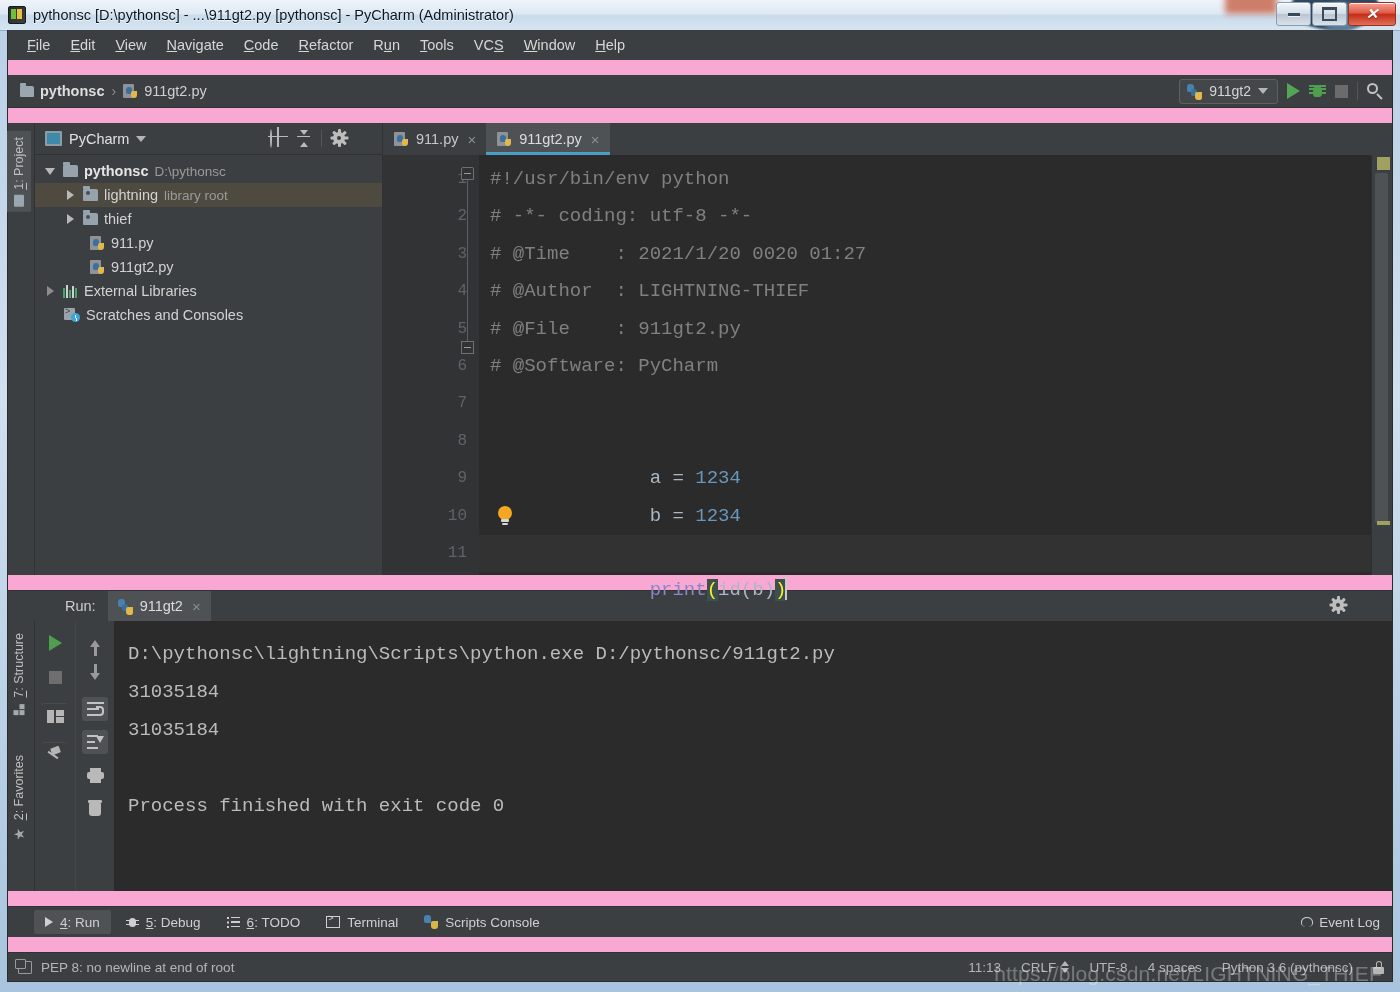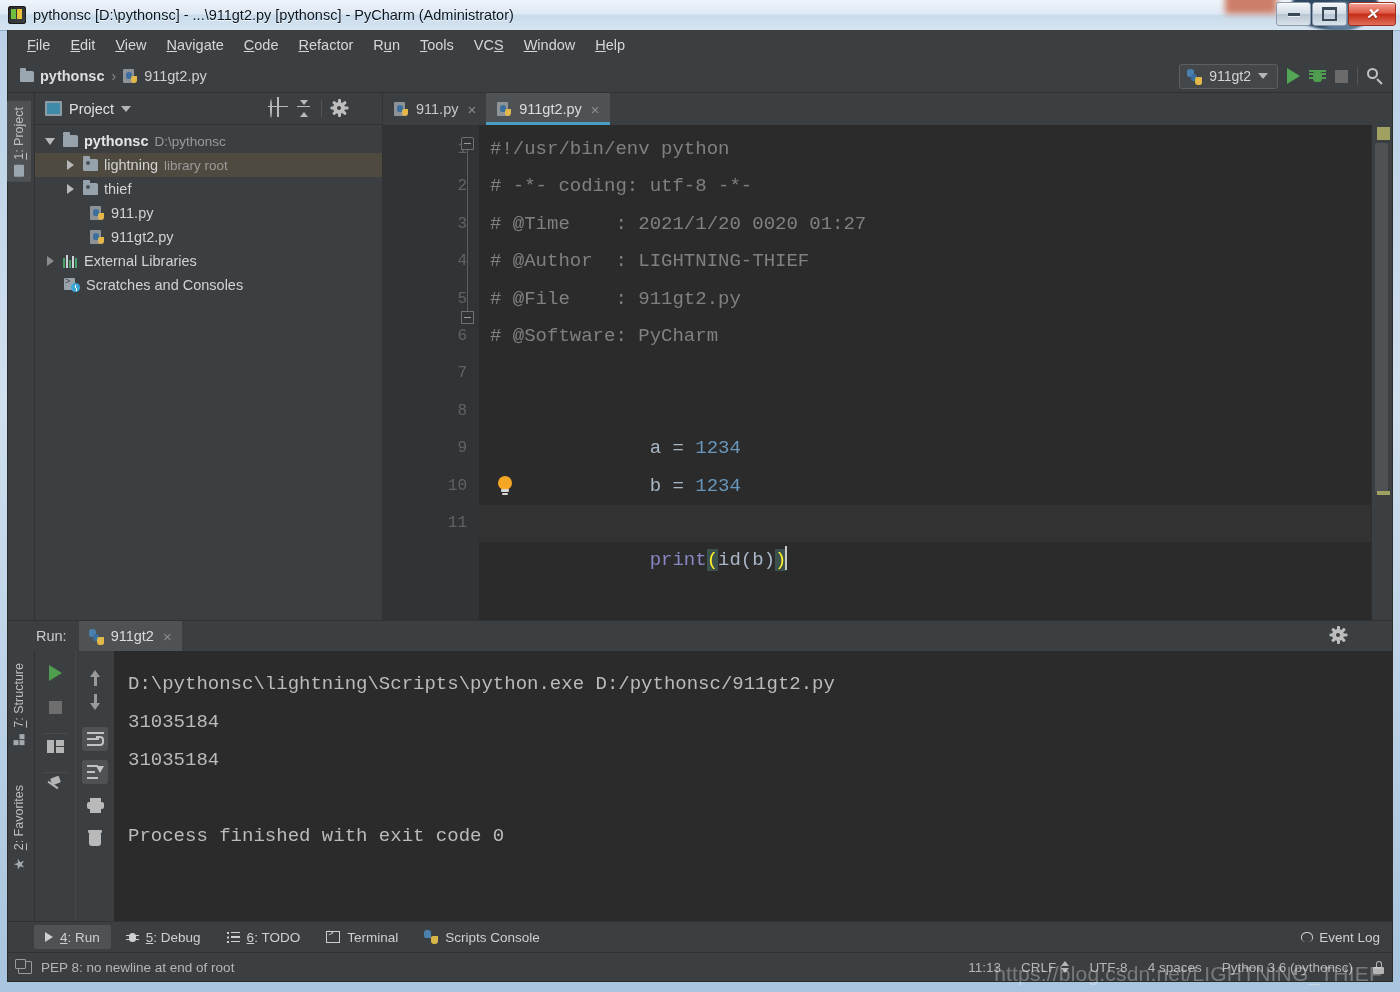--- a/index.html
+++ b/index.html
@@ -64,23 +64,23 @@
   .desk-bleed{
     position:absolute;right:0;top:0;width:230px;height:30px;overflow:hidden;pointer-events:none;
   }
   .desk-bleed .b1{position:absolute;left:55px;top:-8px;width:52px;height:22px;background:#c96a4f;opacity:.85;filter:blur(3px);}
   .desk-bleed .b2{position:absolute;left:120px;top:-14px;width:90px;height:44px;border-radius:50%;background:#1b3550;opacity:.9;filter:blur(1px);}
   .desk-bleed .b3{position:absolute;left:150px;top:2px;width:42px;height:30px;border-radius:50%;background:#5e7e9b;filter:blur(2px);}
 
   
   .ide{
     position:absolute;left:7px;top:30px;width:1386px;height:952px;
-    background:#ffffff;border:1px solid #2b2b2b;border-top:none;
+    background:#f9a8d4;border:1px solid #2b2b2b;border-top:none;
     box-sizing:border-box;
-    display:flex;flex-direction:column;
+    display:flex;flex-direction:column;gap:15px;
   }
 
   
   .menubar{height:30px;display:flex;align-items:center;padding-left:10px;gap:2px;flex:none;background:#3c3f41;}
   .menu-item{
     font-size:14.5px;color:#d6d6d6;padding:3px 9px;border-radius:2px;cursor:default;white-space:nowrap;
   }
   .menu-item u{text-decoration:underline;}
 
   
@@ -258,21 +258,21 @@
   }
   .stripe-warn{position:absolute;right:2px;width:13px;height:13px;background:#a0a060;}
   .stripe-tick{position:absolute;right:2px;width:13px;height:4px;background:#a0a060;}
   .scrollthumb{
     position:absolute;left:3px;width:13px;background:#4f5254;border-radius:2px;
   }
 
   
   .runwin{height:300px;flex:none;display:flex;flex-direction:column;background:#3c3f41;border-top:1px solid #323232;}
   .run-head{height:30px;flex:none;display:flex;align-items:center;position:relative;}
-  .run-label{font-size:14.5px;color:#cdcdcd;padding:0 12px 0 28px;}
+  .run-label{font-size:14.5px;color:#cdcdcd;padding:0 12px 0 57px;}
   .run-tab{
     display:flex;align-items:center;gap:7px;height:30px;padding:0 10px;
     background:#4e5254;font-size:14.5px;color:#dcdcdc;
   }
   .run-head-right{position:absolute;right:10px;top:0;height:30px;display:flex;align-items:center;gap:16px;}
 
   .run-body{flex:1;display:flex;min-height:0;}
   .run-side{width:26px;flex:none;background:#3c3f41;position:relative;border-right:1px solid #323232;}
   .runtools{width:40px;flex:none;display:flex;flex-direction:column;align-items:center;gap:10px;padding-top:10px;background:#3c3f41;}
   .runtools2{width:38px;flex:none;display:flex;flex-direction:column;align-items:center;gap:9px;padding-top:10px;background:#3c3f41;border-left:1px solid #464646;}
@@ -454,21 +454,21 @@
       <div class="leftstrip">
         <div class="vtab active" style="top:8px;">
           <span class="vt-ico ico-proj-sq"></span>
           <span><u>1</u>: Project</span>
         </div>
       </div>
 
       <div class="project">
         <div class="proj-head">
           <span class="ico-proj-sq" style="border:2px solid #8e9ba3;background:#3d8ba8;width:13px;height:11px;"></span>
-          <span class="proj-title">Project</span>
+          <span class="proj-title">PyCharm</span>
           <span class="caret-dn"></span>
           <span class="proj-head-spacer"></span>
           <span class="ph-ico"><span class="ico-target"></span></span>
           <span class="ph-ico"><span class="ico-collapse"><i class="a1"></i><i class="a2"></i></span></span>
           <span class="ph-divider"></span>
           <span class="ph-ico"><span class="ico-gear"><span class="gear-teeth">
                   <span></span>
                   <span></span>
                   <span></span>
                   <span></span>

